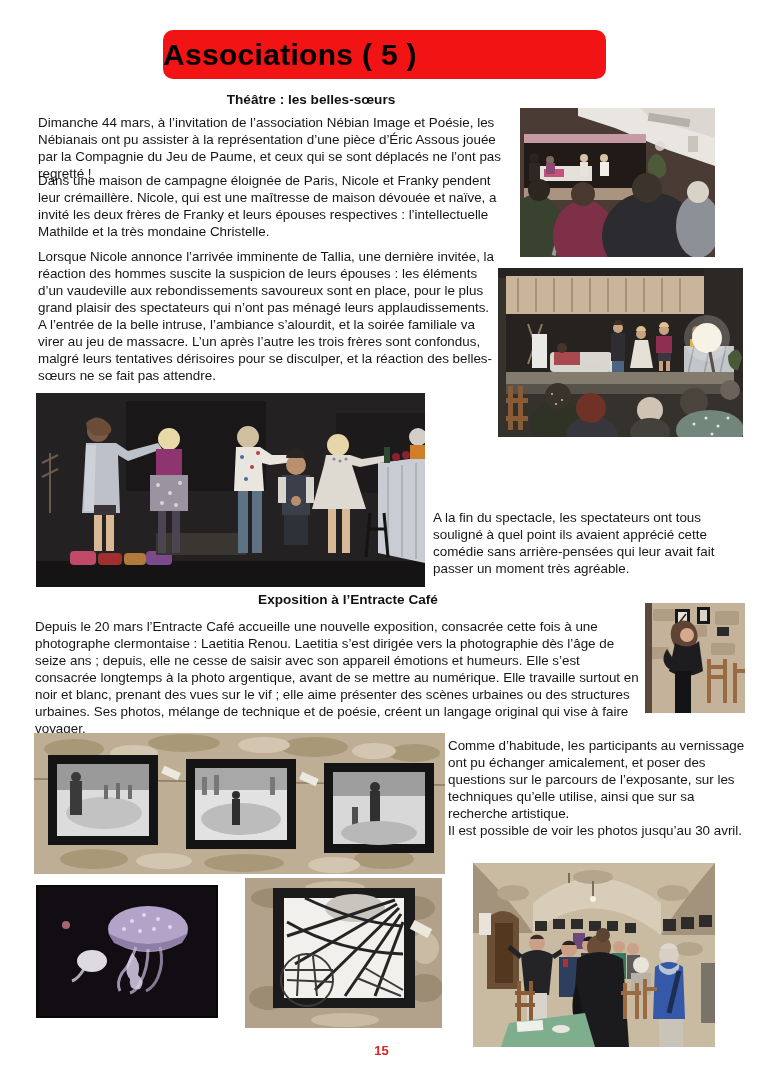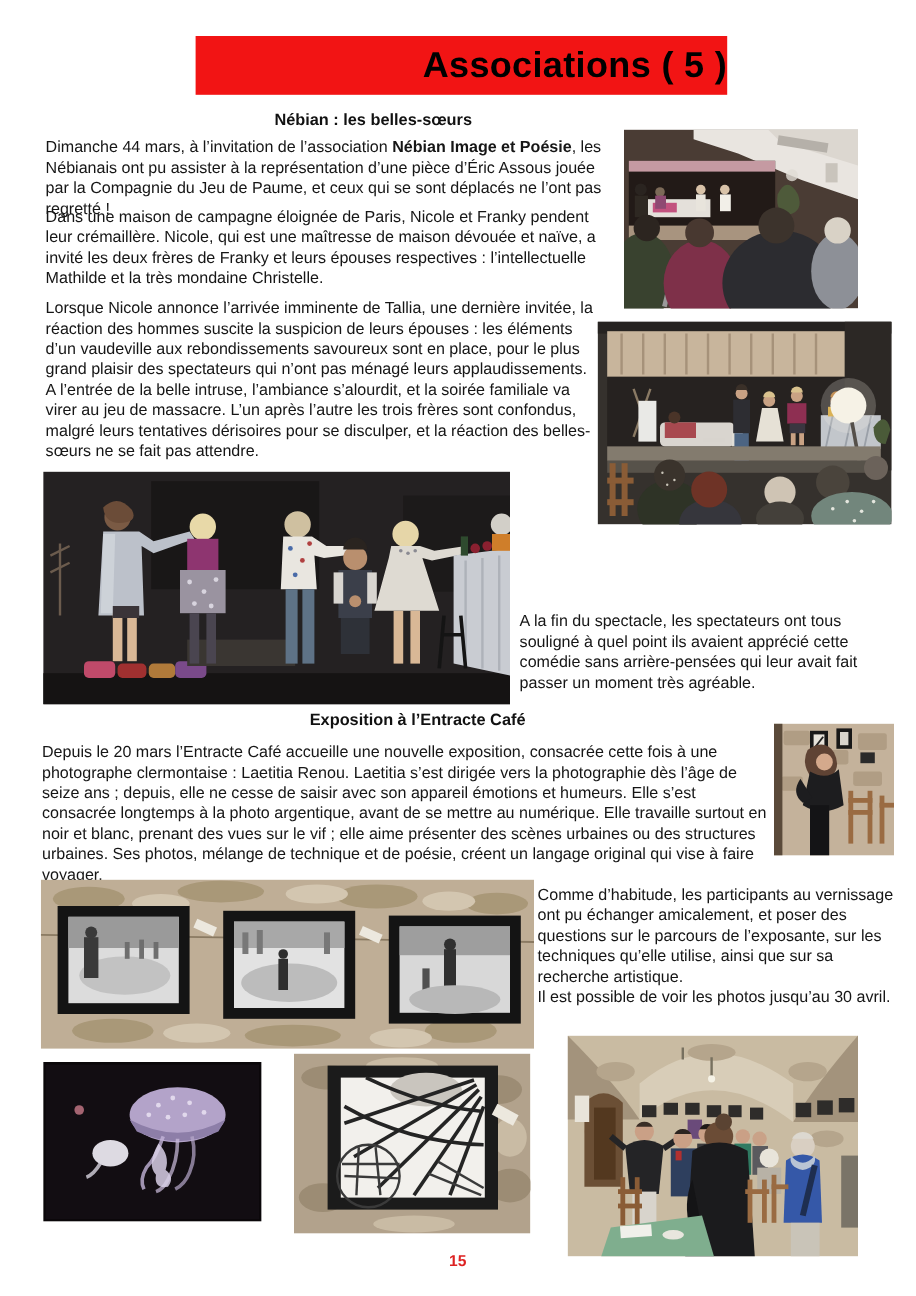--- a/index.html
+++ b/index.html
@@ -3,44 +3,44 @@
 <meta charset="utf-8">
 <style>
   html,body { margin:0; padding:0; background:#ffffff; }
   .page {
     position:relative; width:763px; height:1080px; background:#fff;
     font-family:"Liberation Sans", sans-serif; color:#1a1a1a; overflow:hidden;
   }
   .abs { position:absolute; }
   .banner {
     left:163px; top:30px; width:443px; height:49px; background:#f21414;
-    display:flex; align-items:center; justify-content:flex-end;
+    display:flex; align-items:center; justify-content:flex-start;border-radius:10px;
   }
   .banner-title { font-weight:bold; font-size:30px; color:#000; letter-spacing:0.3px; }
   .section-heading { font-weight:bold; font-size:13.6px; text-align:center; color:#111; }
   .body-text { font-size:13.4px; line-height:17px; color:#161616; text-align:left; }
   .pre-line { white-space:pre-line; }
   .photo { position:absolute; }
   .photo svg { display:block; width:100%; height:100%; }
   .page-number {
     left:0; top:1043px; width:763px; text-align:center;
     font-weight:bold; font-size:13px; color:#dd2222;
   }
-  b { font-weight:bold; }
+  b { font-weight:normal; }
 </style>
 </head>
 <body>
 
 <div class="page">
 
   <div class="abs banner">
     <span class="banner-title">Associations ( 5 )</span>
   </div>
 
-  <div class="abs section-heading" style="left:38px; top:92px; width:546px;">Nébian : les belles-sœurs</div>
+  <div class="abs section-heading" style="left:38px; top:92px; width:546px;">Théâtre : les belles-sœurs</div>
 
   <div class="abs body-text" style="left:38px; top:114px; width:471px;"><span>Dimanche 44 mars, à l’invitation de l’association </span><b>Nébian Image et Poésie</b><span>, les Nébianais ont pu assister à la représentation d’une pièce d’Éric Assous jouée par la Compagnie du Jeu de Paume, et ceux qui se sont déplacés ne l’ont pas regretté !</span></div>
 
   <div class="abs body-text" style="left:38px; top:172px; width:471px;">Dans une maison de campagne éloignée de Paris, Nicole et Franky pendent leur crémaillère. Nicole, qui est une maîtresse de maison dévouée et naïve, a invité les deux frères de Franky et leurs épouses respectives : l’intellectuelle Mathilde et la très mondaine Christelle.</div>
 
   <div class="abs body-text" style="left:38px; top:248px; width:462px;">Lorsque Nicole annonce l’arrivée imminente de Tallia, une dernière invitée, la réaction des hommes suscite la suspicion de leurs épouses : les éléments d’un vaudeville aux rebondissements savoureux sont en place, pour le plus grand plaisir des spectateurs qui n’ont pas ménagé leurs applaudissements. A l’entrée de la belle intruse, l’ambiance s’alourdit, et la soirée familiale va virer au jeu de massacre. L’un après l’autre les trois frères sont confondus, malgré leurs tentatives dérisoires pour se disculper, et la réaction des belles-sœurs ne se fait pas attendre.</div>
 
   <div class="photo" style="left:520px; top:108px; width:195px; height:149px;">
     <svg viewBox="0 0 195 149" preserveAspectRatio="none">
       <rect width="195" height="149" fill="#4a3c34"></rect>

